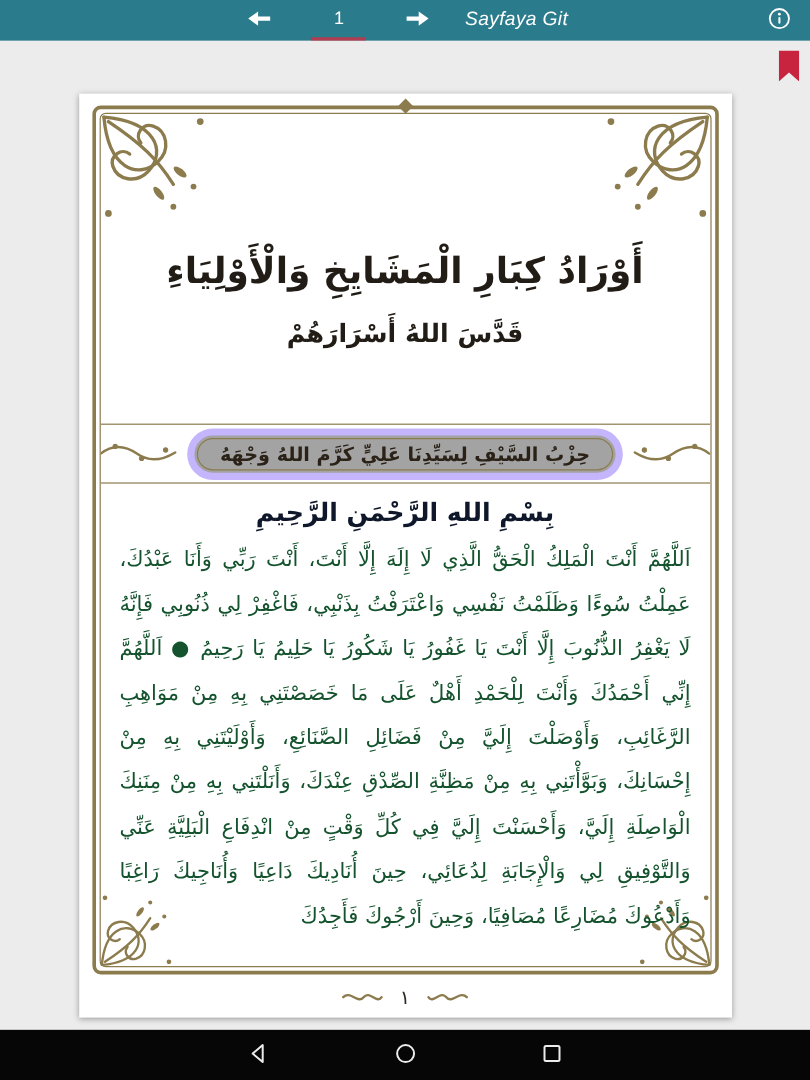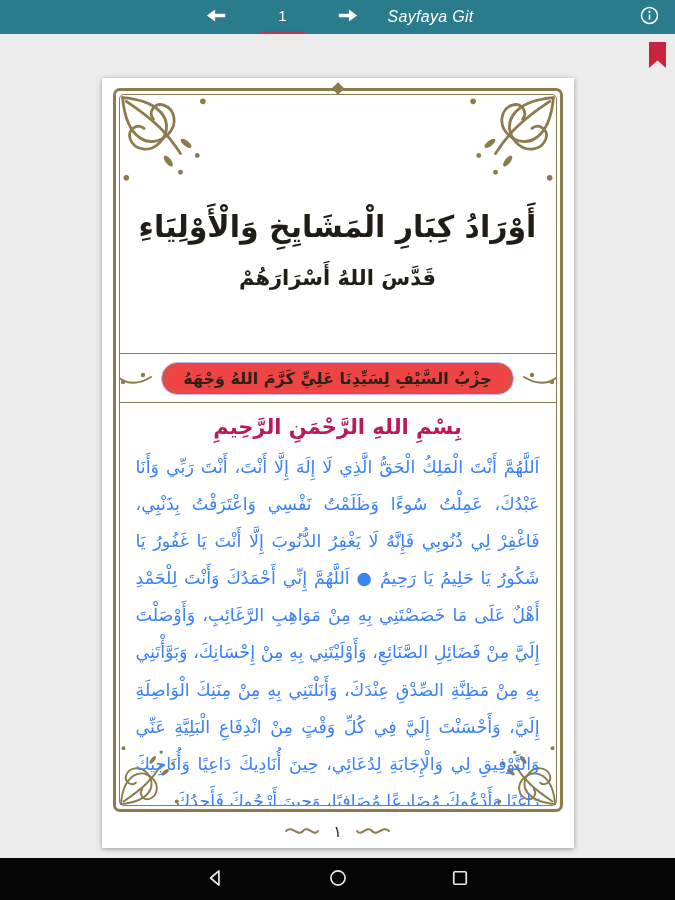--- a/index.html
+++ b/index.html
@@ -18,21 +18,21 @@
   .page-num span { color:#FFFFFF; font-size:15px; line-height:25px; margin-bottom:3px; }
   .underline { width:46px; height:3px; background:#AF3E53; }
   .goto-label { color:#FFFFFF; font-size:16px; font-style:italic; background:none;
                 border:none; cursor:pointer; letter-spacing:0.3px; }
   .info-btn { position:absolute; right:12px; top:50%; transform:translateY(-50%); }
 
   
   .content { position:relative; flex:1 1 auto; background:#ECECEC; overflow:hidden; }
   .bookmark { position:absolute; top:8px; right:9px; width:17px; height:26px; cursor:pointer; z-index:5; }
 
-  .book-page { position:relative; width:472px; height:770px; margin:44px auto 0 auto;
+  .book-page { position:relative; width:544px; height:770px; margin:44px auto 0 auto;
                background:#FFFFFF; box-shadow:0 1px 5px rgba(0,0,0,0.35); cursor:default; }
 
   
   .frame { position:absolute; left:11px; right:11px; top:10px; bottom:36px;
            border:3px solid #8C7B4D; border-radius:7px; }
   .frame-inner { position:absolute; inset:3px; border:1px solid #8C7B4D; border-radius:5px; pointer-events:none; }
   .finial { position:absolute; top:-7px; left:50%; width:9px; height:9px; background:#8C7B4D;
             transform:translateX(-50%) rotate(45deg); }
   .corner { position:absolute; width:112px; height:112px; pointer-events:none; }
   .corner.tl { top:1px; left:1px; }
@@ -46,31 +46,31 @@
   .title-section { flex:0 0 258px; display:flex; flex-direction:column; align-items:center;
                    justify-content:center; padding-top:46px; }
   .book-title { font-size:30px; font-weight:bold; color:#211C15; direction:rtl; text-align:center;
                 line-height:1.55; }
   .book-subtitle { font-size:21px; font-weight:bold; color:#211C15; direction:rtl;
                    text-align:center; margin-top:16px; }
 
   
   .subtitle-band { flex:0 0 50px; border-top:1px solid #8C7B4D; border-bottom:1px solid #8C7B4D;
                    display:flex; align-items:center; justify-content:center; gap:8px; }
-  .pill-outer { border:1px solid #c4b5fd; border-radius:22px; padding:2px; background:#ef4444; }
+  .pill-outer { border:6px solid #c4b5fd; border-radius:22px; padding:2px; background:#a3a3a3; }
   .pill { border:1px solid #8C7B4D; border-radius:19px; padding:3px 18px; direction:rtl;
           font-size:16px; font-weight:bold; color:#2B2217; white-space:nowrap; }
   .sprig { flex:0 0 auto; }
   .sprig.flip { transform:scaleX(-1); }
 
   
   .body-section { flex:1 1 auto; padding:10px 16px 6px 16px; overflow:hidden; }
-  .basmala { text-align:center; direction:rtl; font-size:21px; font-weight:bold; color:#be185d;
+  .basmala { text-align:center; direction:rtl; font-size:21px; font-weight:bold; color:#0f172a;
              margin:2px 0 10px 0; }
-  .prayer { direction:rtl; text-align:justify; font-size:17.5px; line-height:2.12; color:#3b82f6; }
+  .prayer { direction:rtl; text-align:justify; font-size:17.5px; line-height:2.12; color:#14532d; }
 
   
   .page-footer { position:absolute; left:0; right:0; bottom:5px; height:24px;
                  display:flex; align-items:center; justify-content:center; gap:13px; }
   .page-footer .num { font-size:16px; color:#2B2620; }
 
   
   .navbar { height:42px; background:#060606; flex:0 0 auto; display:flex; align-items:center;
             justify-content:center; gap:94px; }
   .nav-btn { background:none; border:none; cursor:pointer; display:flex; align-items:center;

